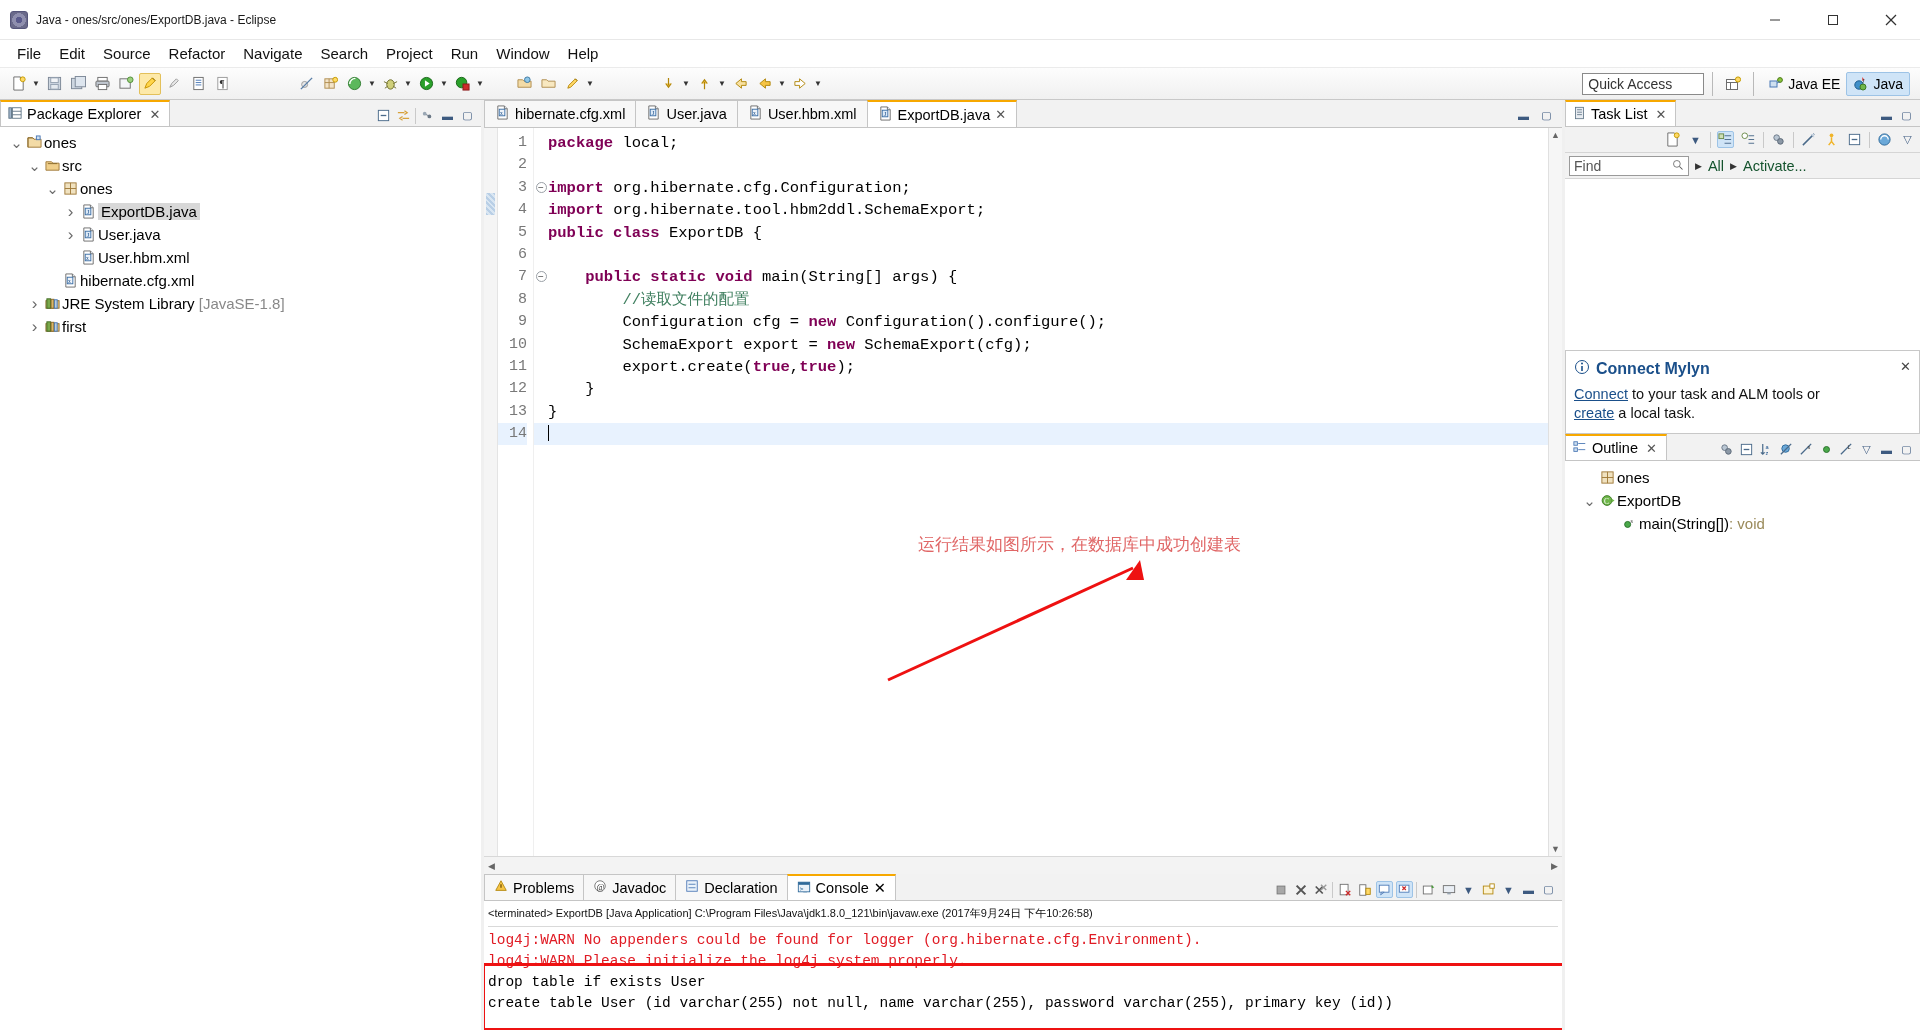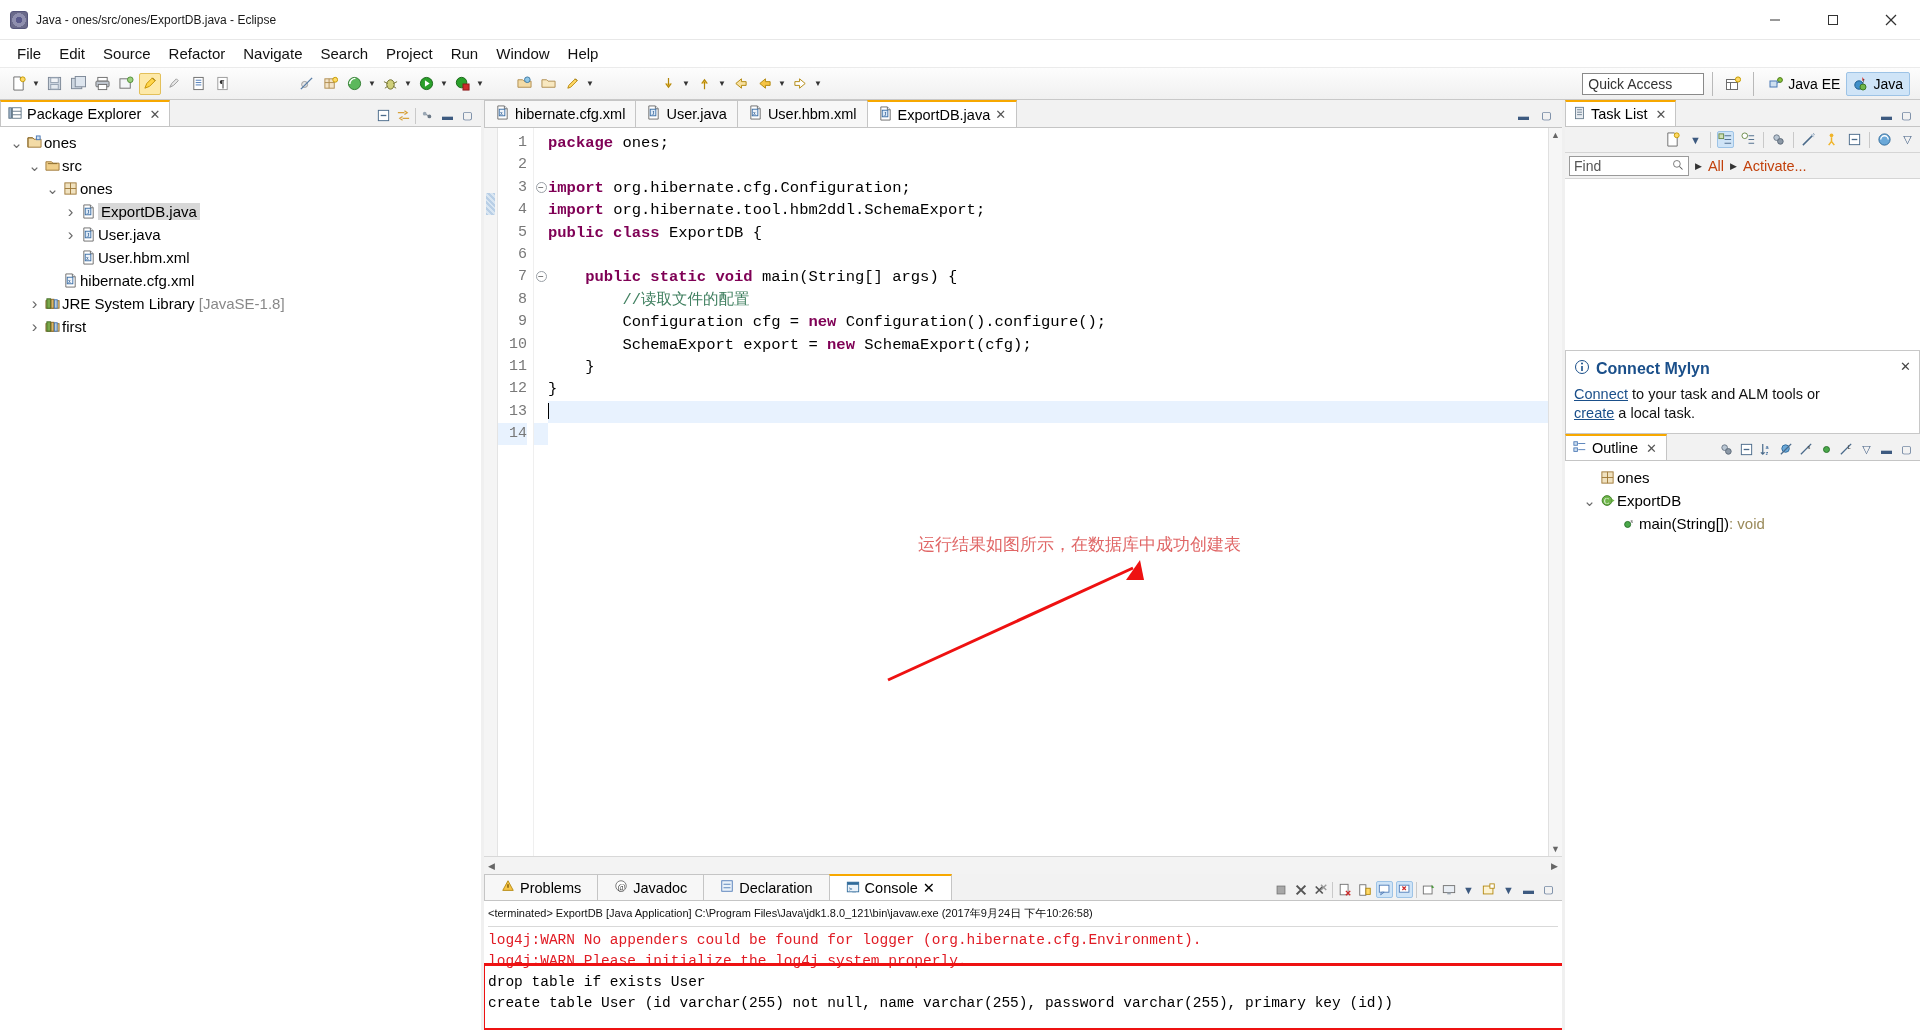--- a/index.html
+++ b/index.html
@@ -199,21 +199,21 @@
   }
 
   
   .console-view { height: 200px; display: flex; flex-direction: column; }
   .console-tabbar {
     height: 27px; display: flex; align-items: flex-end;
     background: #f2f2f2; border-bottom: 1px solid #c5c5c5;
   }
   .ctab {
     display: flex; align-items: center; gap: 5px; height: 26px;
-    padding: 0 16px; font-size: 14.5px; background: #f7f7f7;
+    padding: 0 9px; font-size: 14.5px; background: #f7f7f7;
     border: 1px solid #c5c5c5; border-bottom: none; margin-right: -1px;
   }
   .ctab.active { background: #fff; border-top: 2px solid #f7a800; }
   .console-body {
     flex: 1; background: #fff; font-family: "Liberation Mono", monospace;
     font-size: 14.5px; padding: 2px 4px; position: relative; overflow: hidden;
   }
   .cline { height: 21px; line-height: 21px; white-space: pre; }
   .cline.hdr { font-family: "Liberation Sans", sans-serif; font-size: 11px; color:#111; }
   .cline.warn { color: #e01b24; }
@@ -236,21 +236,21 @@
 
   .find-bar {
     height: 26px; display: flex; align-items: center; gap: 6px;
     padding: 0 4px; background: #f2f2f2; border-bottom: 1px solid #d5d5d5;
   }
   .find-input {
     width: 120px; height: 20px; background: #fff; border: 1px solid #9a9a9a;
     font-size: 14px; color: #555; padding: 0 4px;
     display: flex; align-items: center; justify-content: space-between;
   }
-  .find-link { color: #c2410c; font-size: 14.5px; }
+  .find-link { color: #14532d; font-size: 14.5px; }
   .tri { color: #333; font-size: 9px; }
 
   .outline-tree { padding: 5px 0 0 6px; font-size: 15px; }
   .otype { color: #000; }
   .ovoid { color: #9a8a5a; }
 
   .vsep { width: 3px; background: #f0f0f0; }
 
   
   .arrow-overlay { position: absolute; left: 0; top: 0; pointer-events: none; }
@@ -720,30 +720,31 @@
             <div class="ln" style="text-align: center;"><span class="fold-sym">−</span></div>
             <div class="ln" style="text-align: center;"></div>
             <div class="ln" style="text-align: center;"></div>
             <div class="ln" style="text-align: center;"></div>
             <div class="ln" style="text-align: center;"></div>
             <div class="ln" style="text-align: center;"></div>
             <div class="ln" style="text-align: center;"></div>
             <div class="ln cur-line" style="text-align: center;"></div>
           </div>
         <div class="code" id="code-lines">
-          <div class="ln"><span class="kw">package </span><span>ones;</span></div>
+          <div class="ln"><span class="kw">package </span><span>local;</span></div>
             <div class="ln"></div>
             <div class="ln"><span class="kw">import </span><span>org.hibernate.cfg.Configuration;</span></div>
             <div class="ln"><span class="kw">import </span><span>org.hibernate.tool.hbm2ddl.SchemaExport;</span></div>
             <div class="ln"><span class="kw">public class </span><span>ExportDB {</span></div>
             <div class="ln"></div>
             <div class="ln"><span>    </span><span class="kw">public static void </span><span>main(String[] args) {</span></div>
             <div class="ln"><span>        </span><span class="cmt">//读取文件的配置</span></div>
             <div class="ln"><span>        Configuration cfg = </span><span class="kw">new </span><span>Configuration().configure();</span></div>
             <div class="ln"><span>        SchemaExport export = </span><span class="kw">new </span><span>SchemaExport(cfg);</span></div>
+            <div class="ln"><span>        export.create(</span><span class="kw">true</span><span>,</span><span class="kw">true</span><span>);</span></div>
             <div class="ln"><span>    }</span></div>
             <div class="ln"><span>}</span></div>
             <div class="ln cur-line"><span class="caret"></span></div>
 
         <div class="annot-note" style="left:370px; top:405px;">运行结果如图所示，在数据库中成功创建表</div>
             <svg class="arrow-overlay" width="900" height="560" style="left:0;top:0;">
             <line x1="585" y1="440" x2="340" y2="552" stroke="#ee1111" stroke-width="3"></line>
             <polygon points="592,432 578,452 596,452" fill="#ee1111"></polygon>
           </svg>
           </div>

